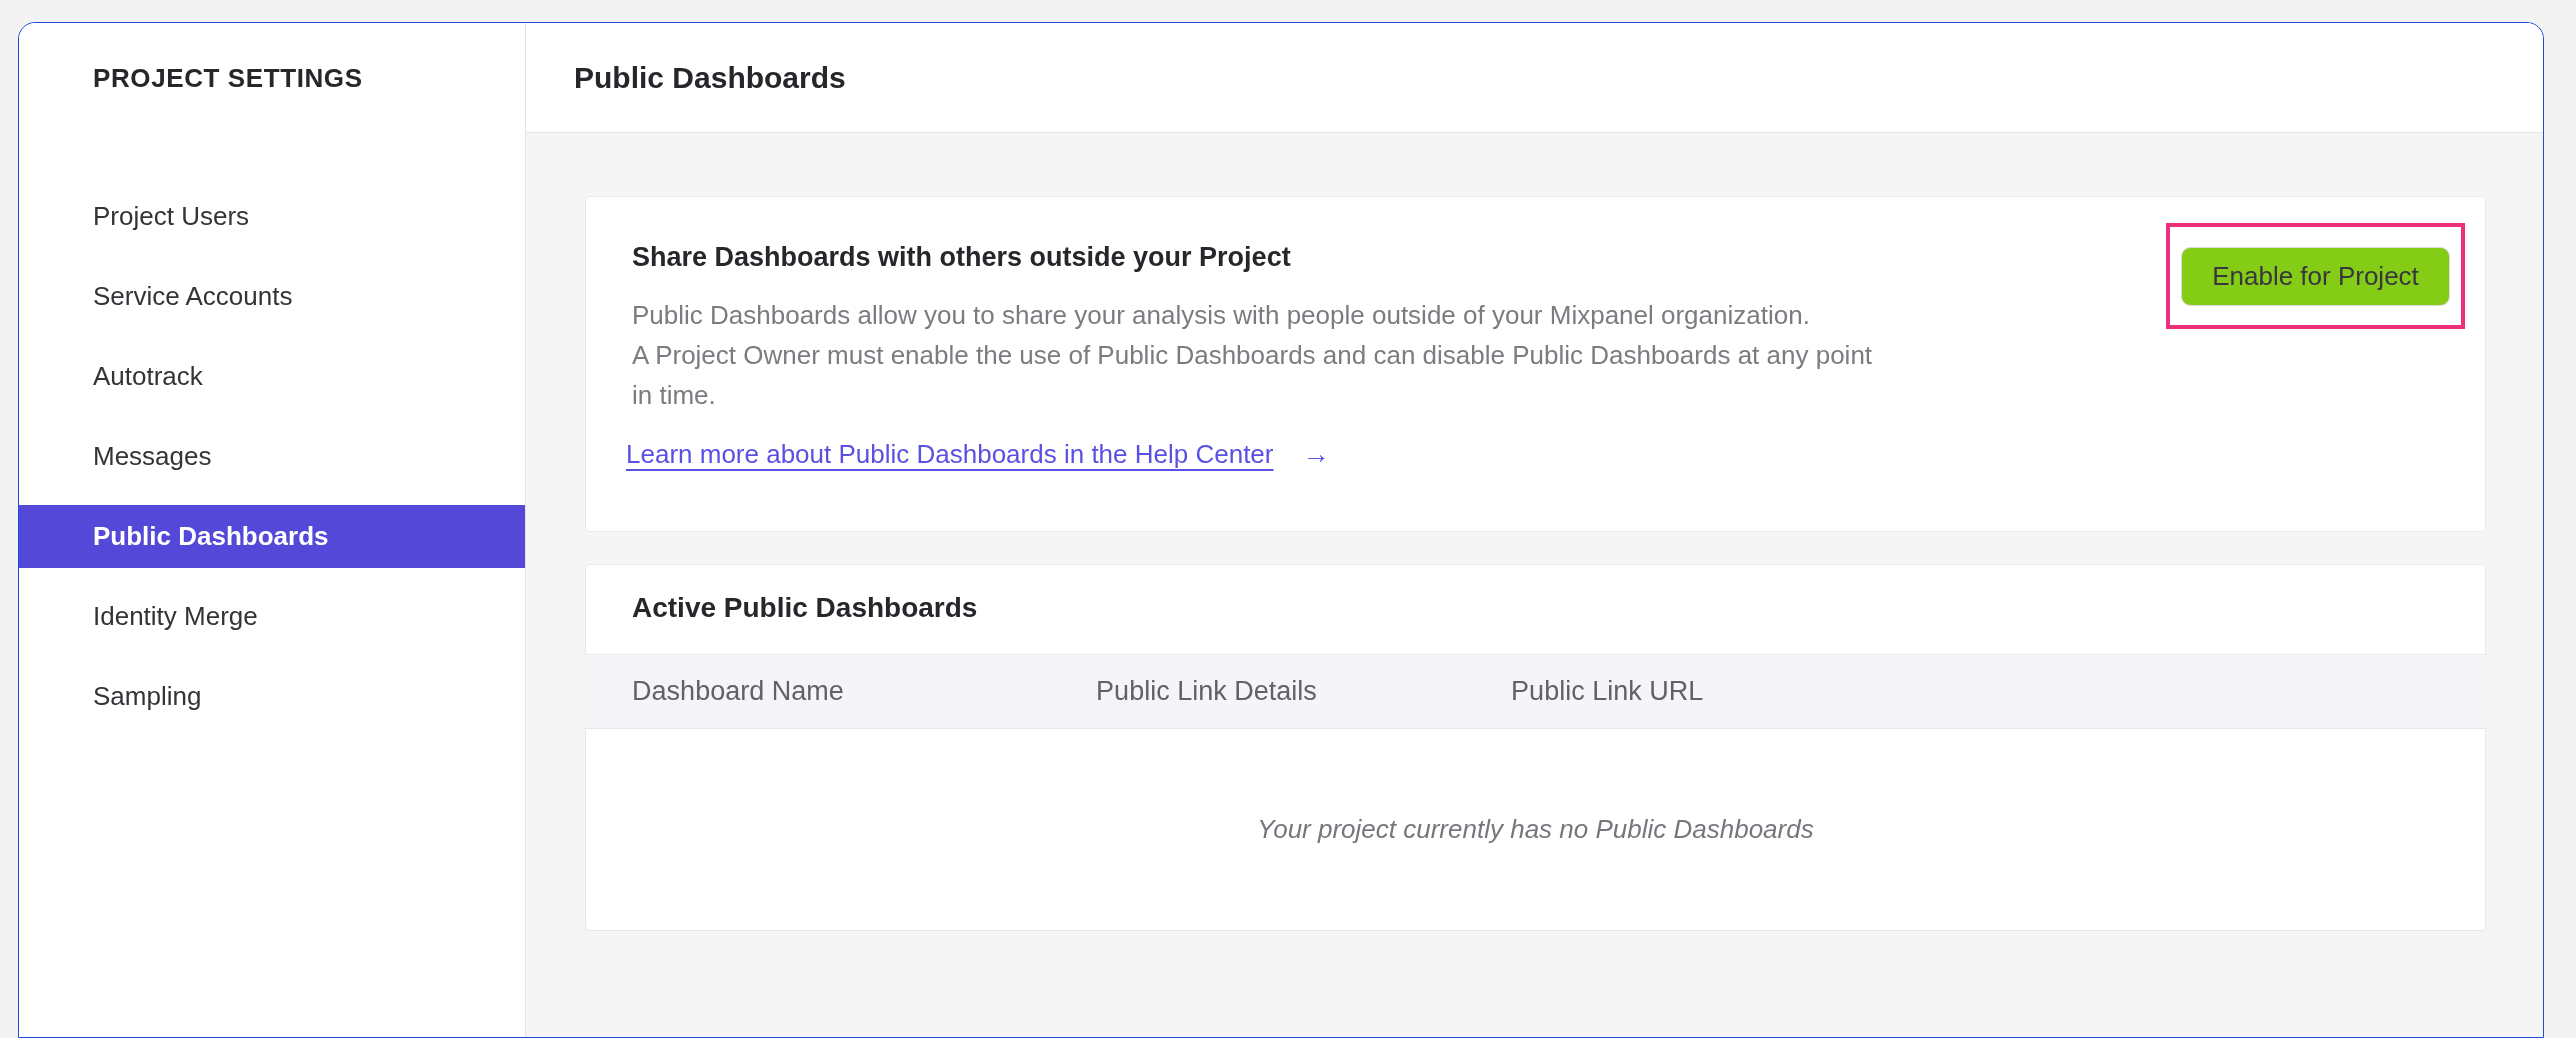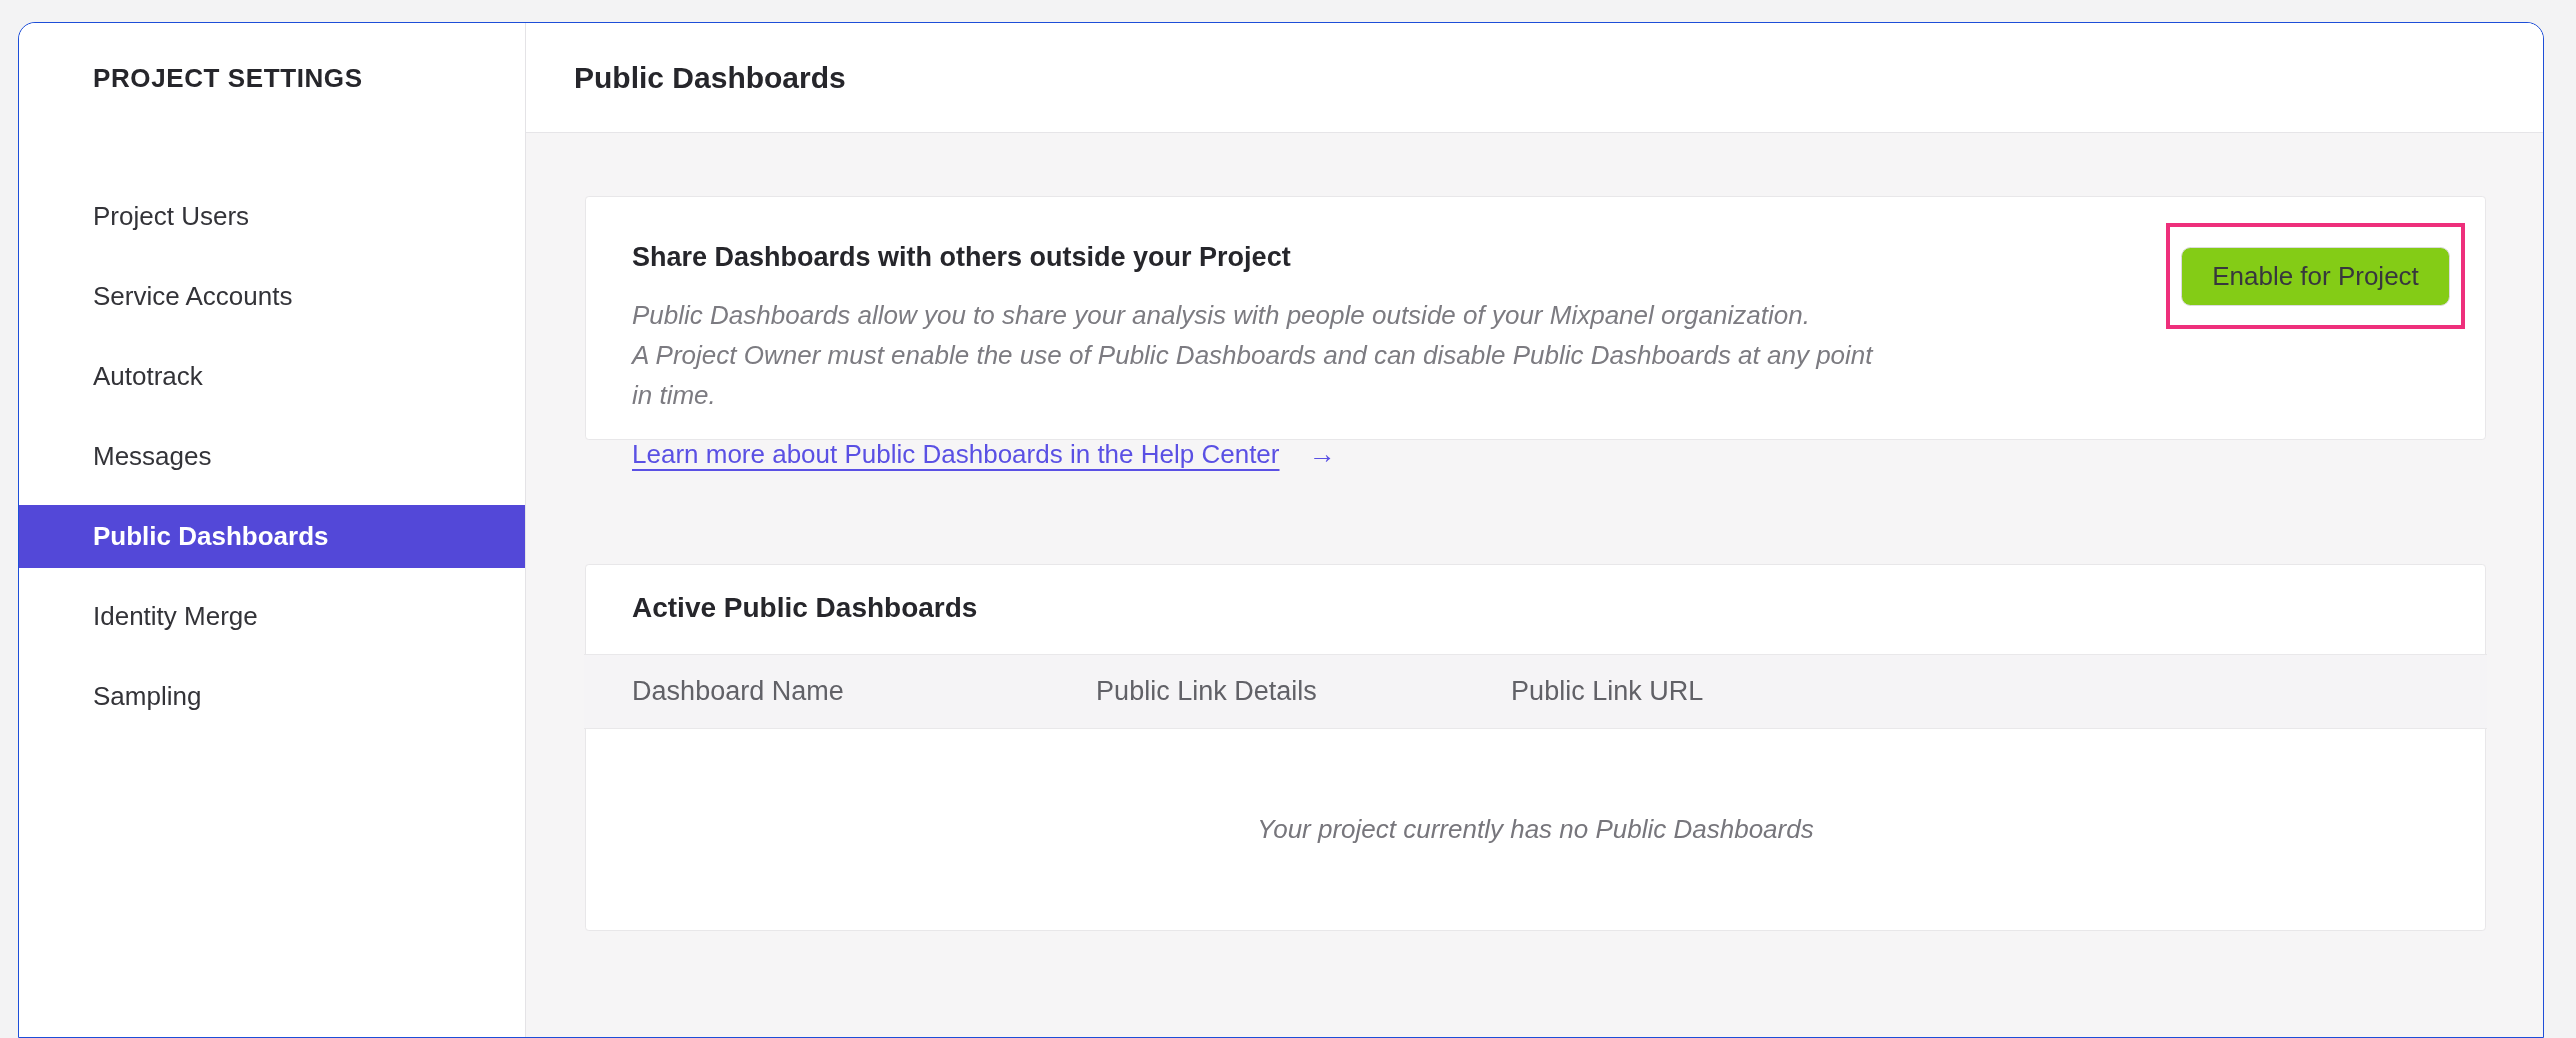--- a/index.html
+++ b/index.html
@@ -44,29 +44,29 @@
     background:#ffffff; border-bottom:1.9px solid #e6e5e8;
     border-radius:0 17px 0 0;
   }
   .page-title {
     position:absolute; left:48px; top:0; height:110px; line-height:110px;
     font-size:30px; font-weight:700; color:#26262b;
   }
   .card {
     position:absolute; background:#ffffff; border:1.9px solid #e8e7e9; border-radius:3.8px;
   }
-  .card-share { left:59px; top:173px; width:1901px; height:244px;padding-left:12px; }
+  .card-share { left:59px; top:173px; width:1901px; height:336px;padding-left:12px; }
   .share-heading {
     position:absolute; left:46px; top:45px; font-size:27px; font-weight:700; color:#26262b;
   }
   .share-body {
-    position:absolute; left:46px; top:98px; font-size:26px; line-height:40px; color:#7c7b81;font-style:italic;
+    position:absolute; left:46px; top:98px; font-size:26px; line-height:40px; color:#7c7b81;
   }
   .share-link-row {
-    position:absolute; left:46px; top:239px; height:36px; display:flex; align-items:center;gap:12px;
+    position:absolute; left:40px; top:239px; height:36px; display:flex; align-items:center;gap:12px;
   }
   .share-link {
     font-size:26px; color:#5a50e4; text-decoration:underline;
     text-underline-offset:5.7px; cursor:pointer;
   }
   .arrow-icon { font-size:27px; color:#5a50e4; margin-left:17px; text-decoration:none; }
   .annotation {
     position:absolute; left:1580px; top:26px; width:299px; height:106px;
     border:4.8px solid #ee2f7b; background:transparent;
     display:flex; align-items:center; justify-content:center;

